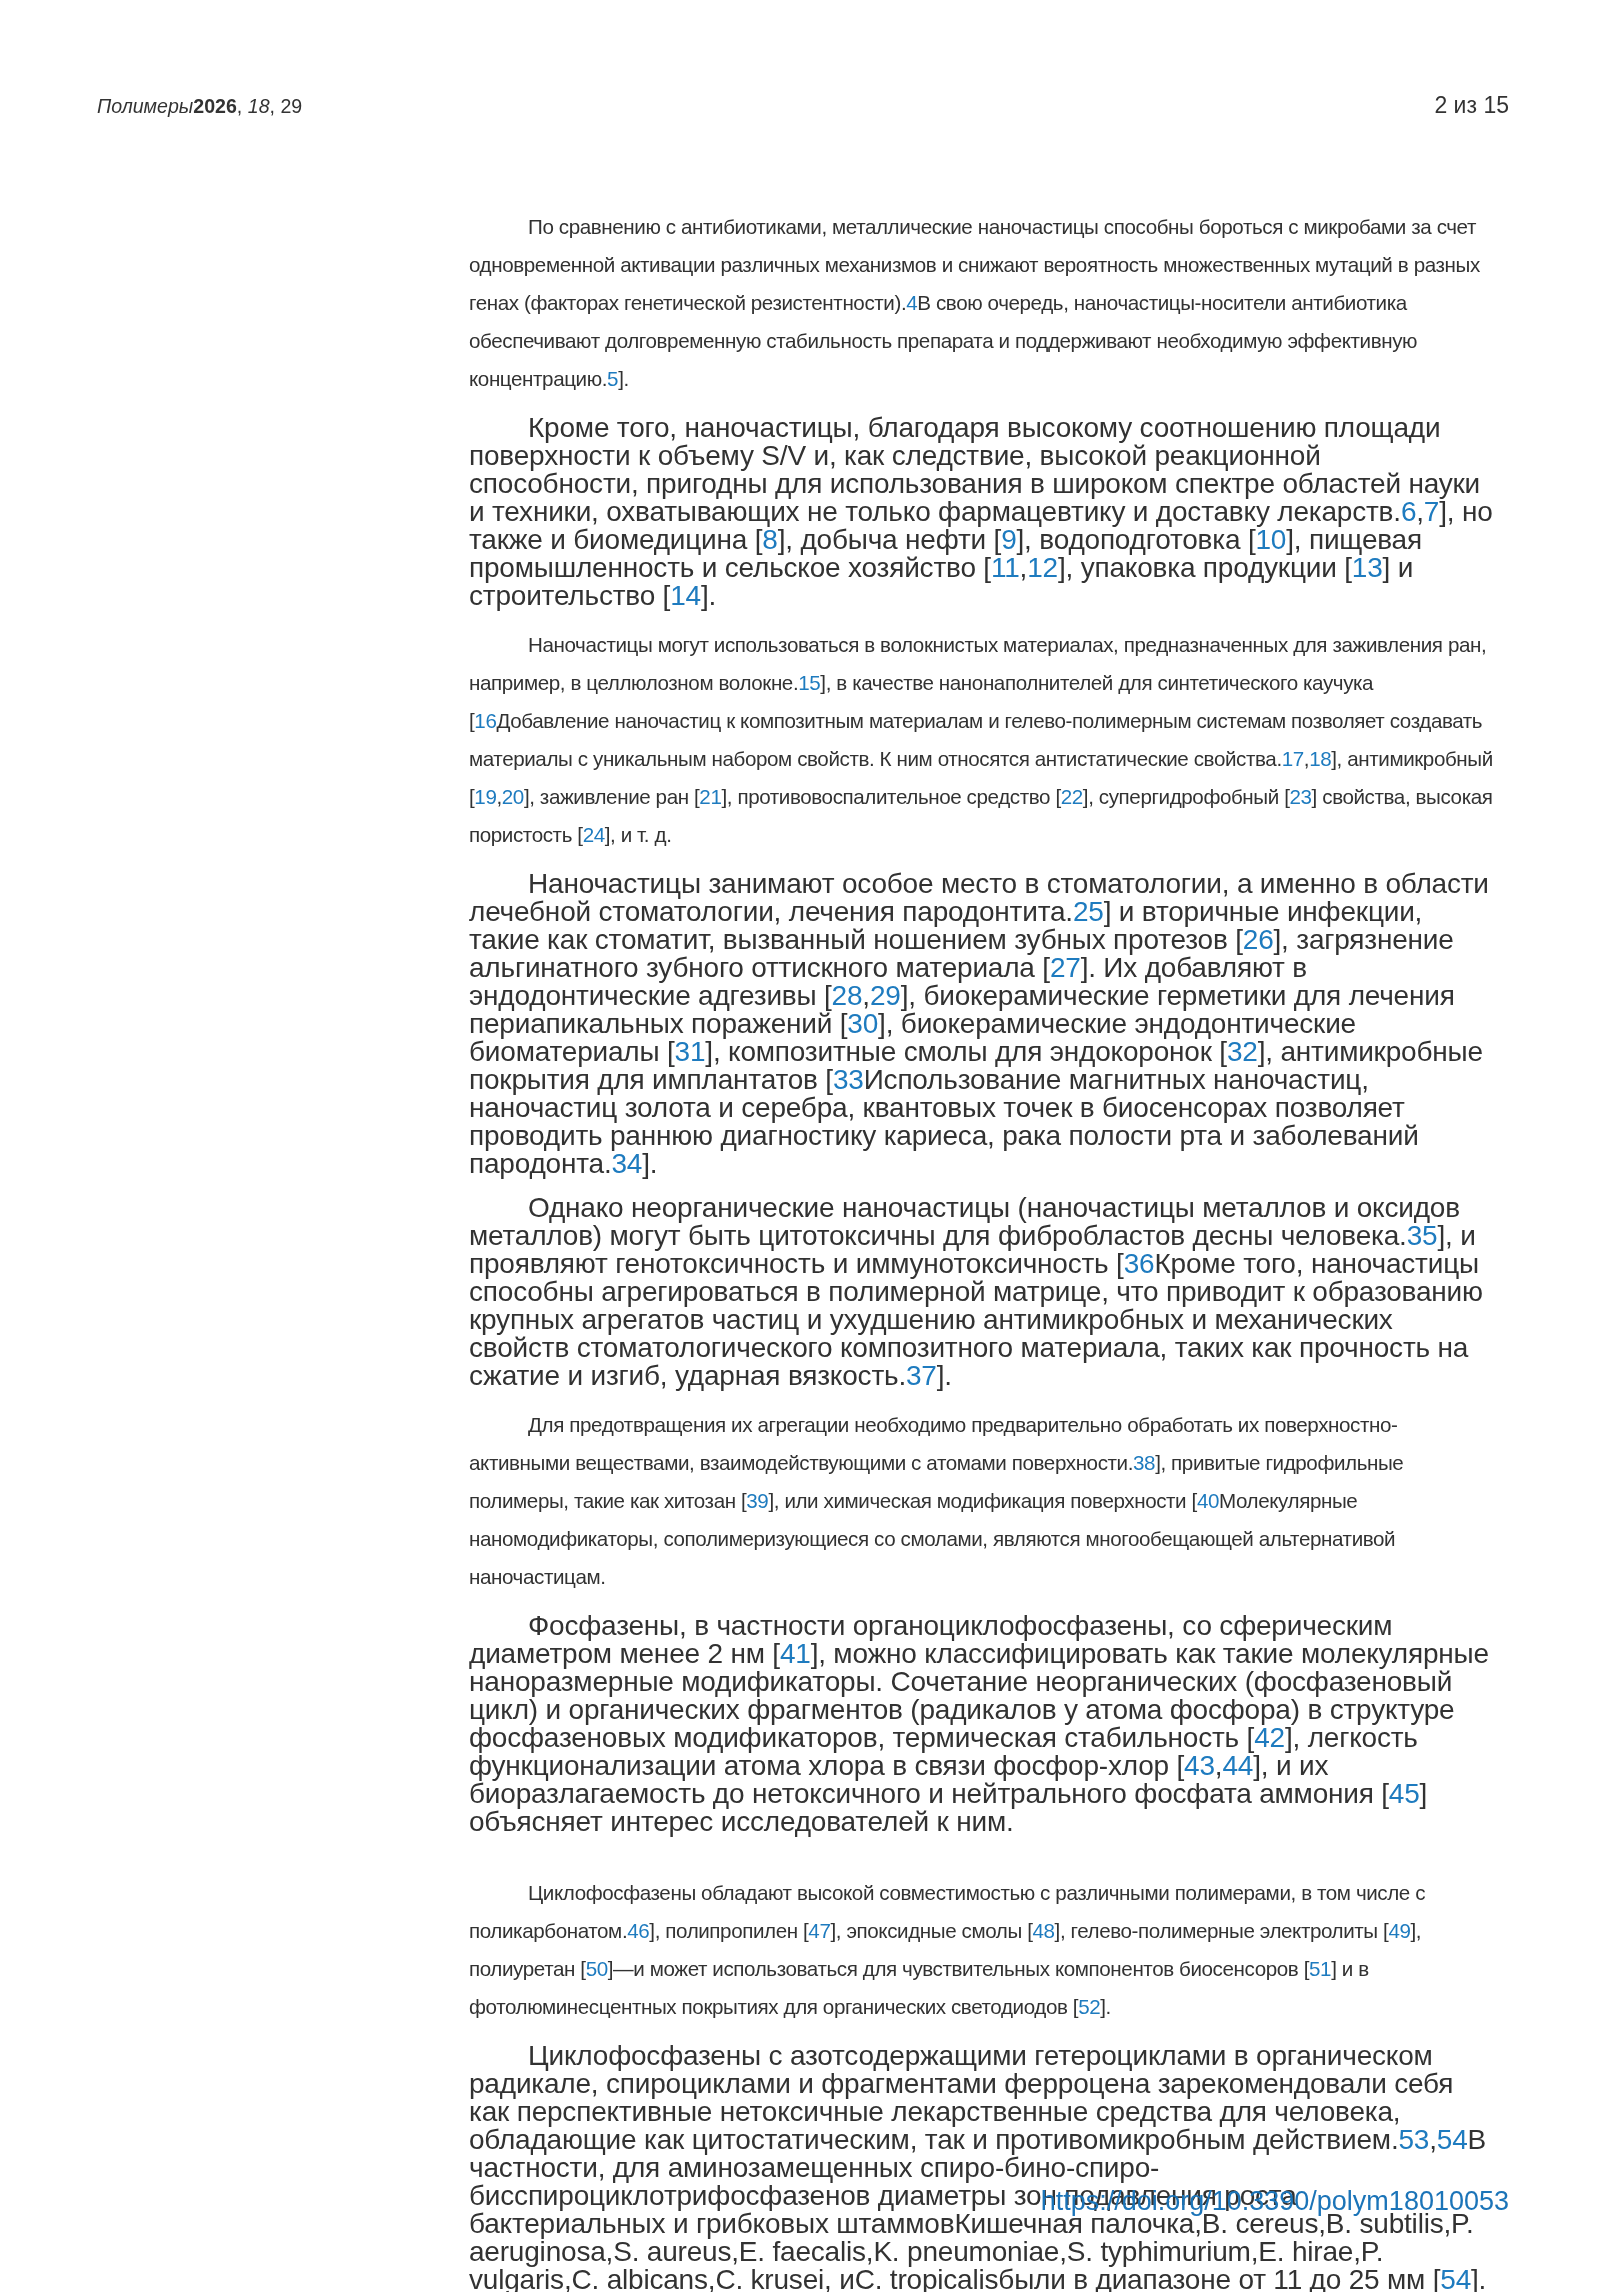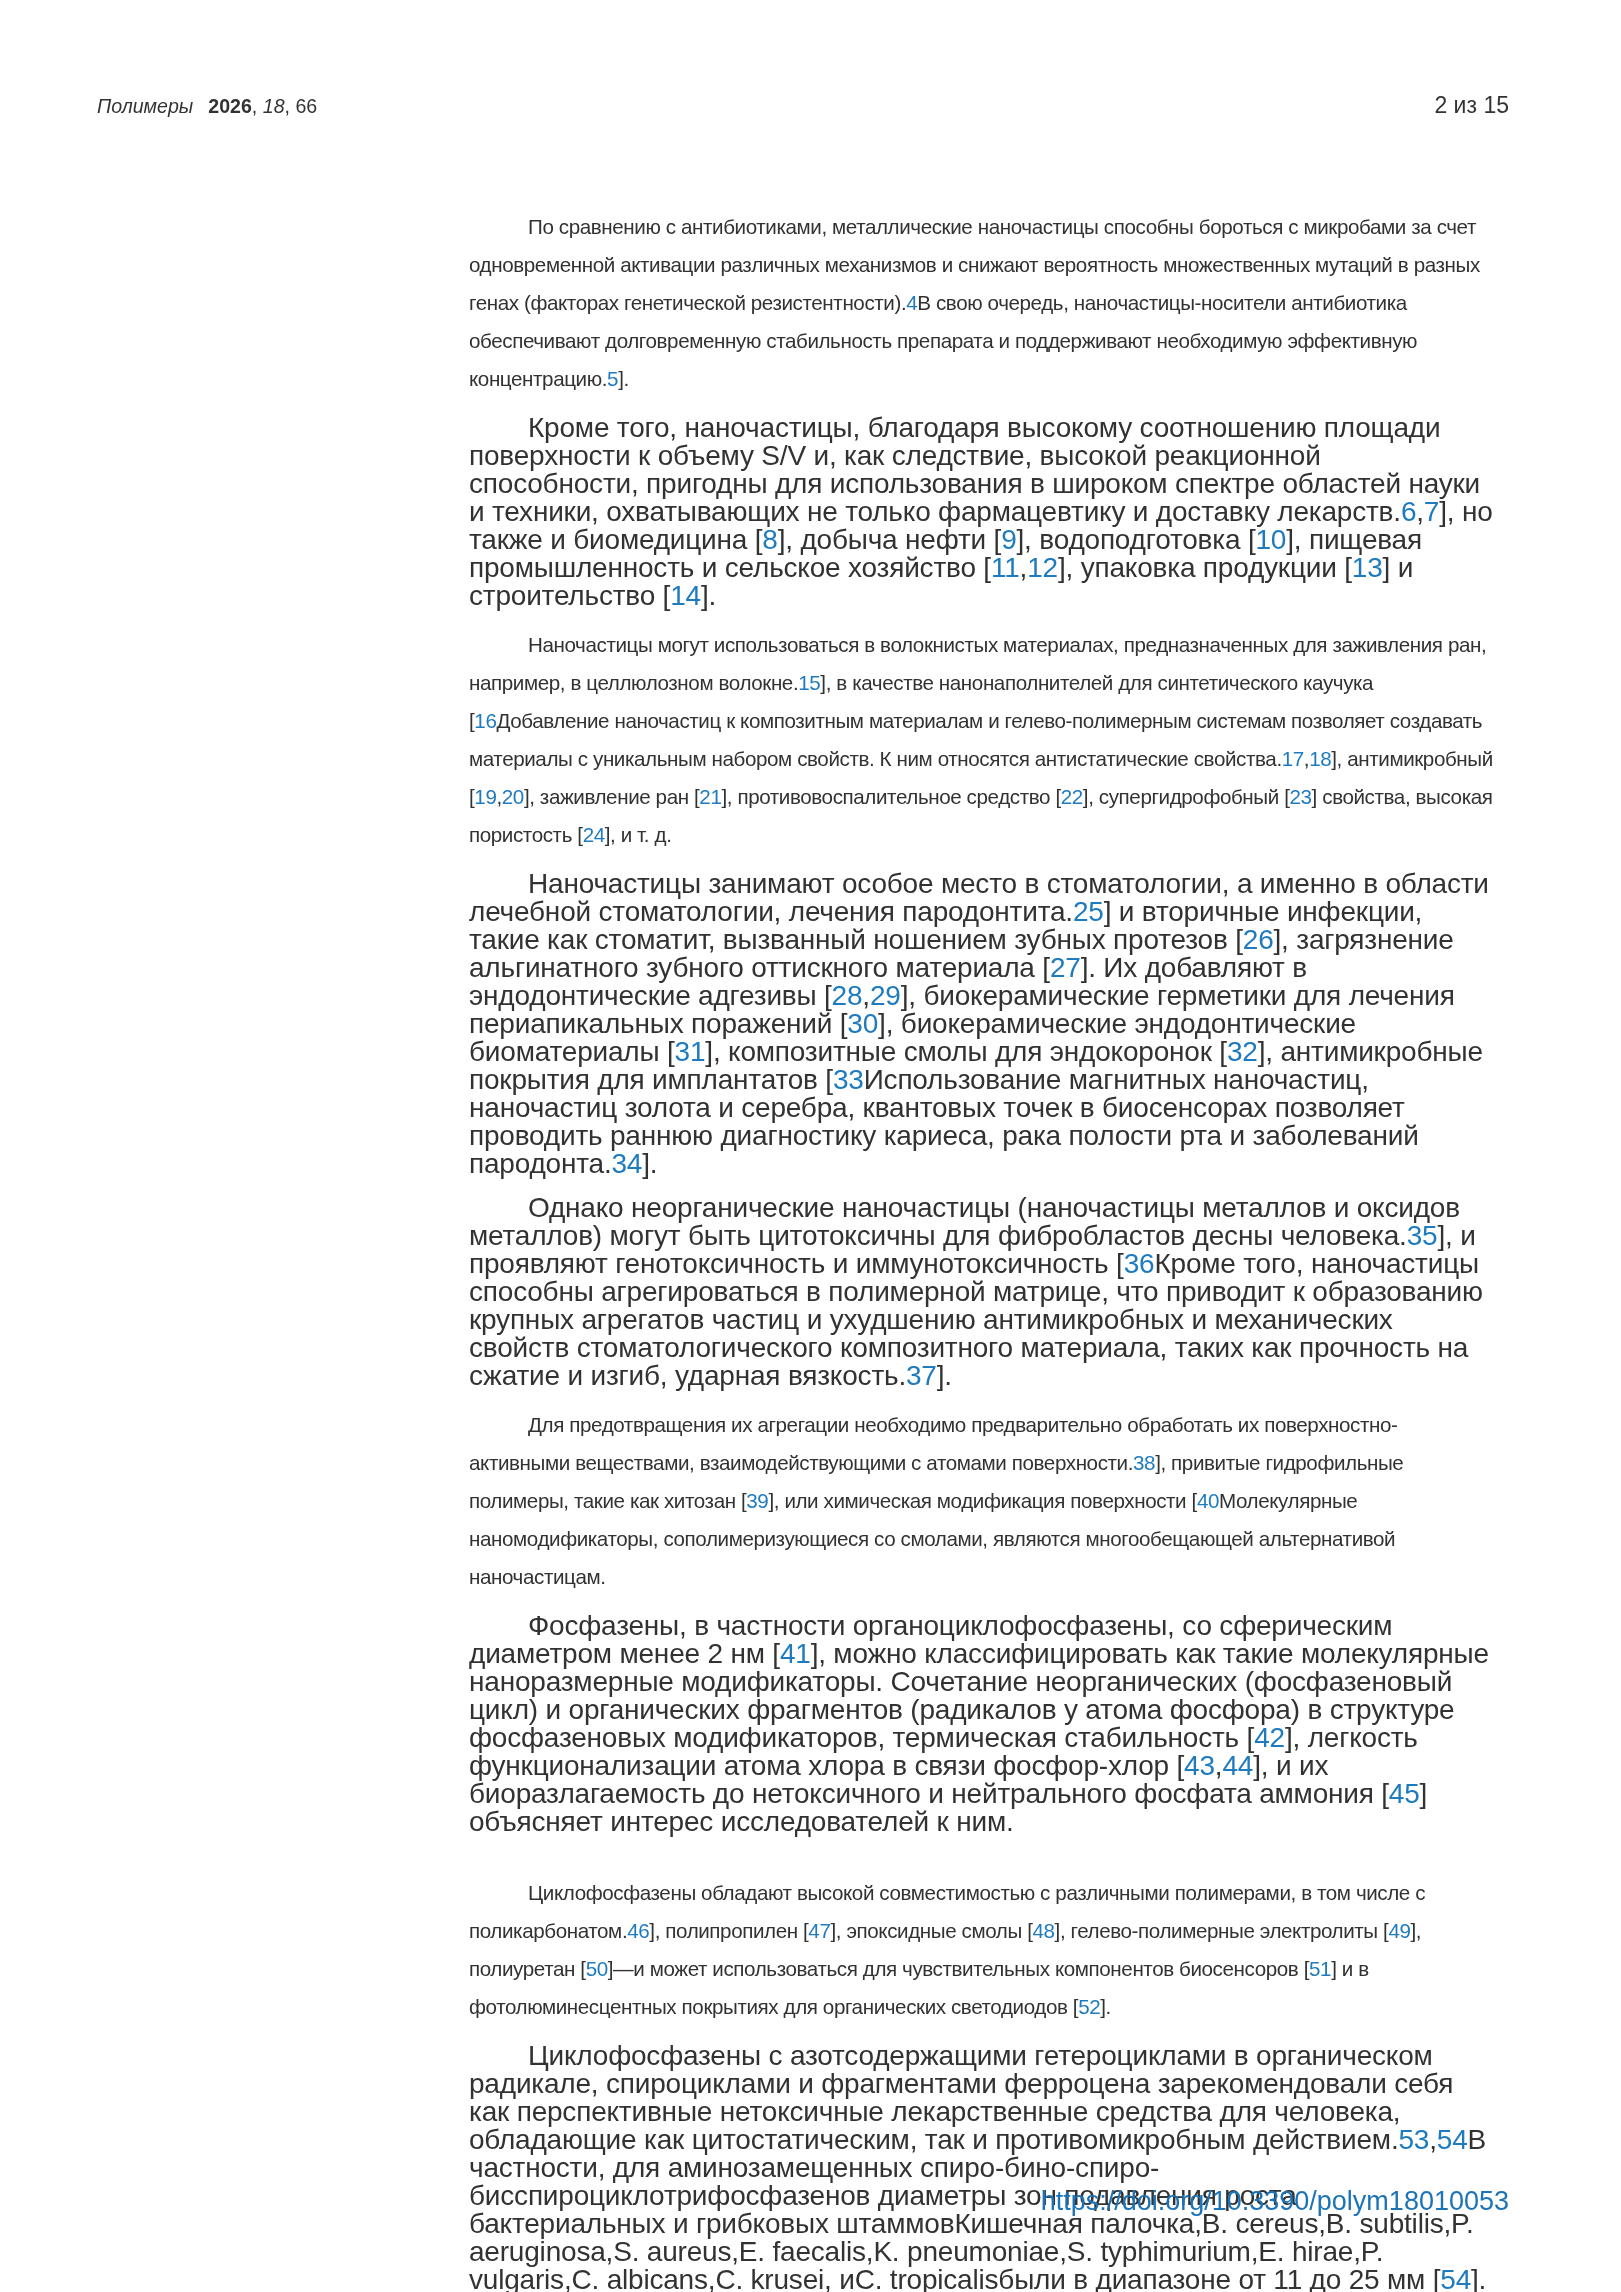--- a/index.html
+++ b/index.html
@@ -18,21 +18,21 @@
     top: 92px;
     left: 97px;
     right: 112px;
     display: flex;
     justify-content: space-between;
     align-items: baseline;
     font-size: 19.6px;
     color: #333333;
   }
   .header .journal { font-style: italic; text-align: right; }
-  .header .year { font-weight: bold; margin-left: 15px; }
+  .header .year { font-weight: bold; }
   .header .volume { font-style: italic; }
   .header .page-indicator { font-size: 23px; color: #333333; }
 
   
   .article-body {
     position: absolute;
     left: 453px;
     top: 192px;
     width: 1057px;
     color: #323232;
@@ -63,21 +63,21 @@
   }
   .doi-link { color: #1b74b8; cursor: pointer; text-decoration: none; }
 </style>
 </head>
 <body>
 
 <div class="page">
 
   <div class="header">
     <div>
-      <span class="journal">Полимеры</span><span class="year">2026</span><span>, </span><span class="volume">18</span><span>, 66</span>
+      <span class="journal">Полимеры</span><span class="year">2026</span><span>, </span><span class="volume">18</span><span>, 29</span>
     </div>
     <div class="page-indicator">2 из 15</div>
   </div>
 
   <div class="article-body">
       <p class="para small"><span>По сравнению с антибиотиками, металлические наночастицы способны бороться с микробами за счет одновременной активации различных механизмов и снижают вероятность множественных мутаций в разных генах (факторах генетической резистентности).</span><span class="ref-link">4</span><span>В свою очередь, наночастицы-носители антибиотика обеспечивают долговременную стабильность препарата и поддерживают необходимую эффективную концентрацию.</span><span class="ref-link">5</span><span>].</span></p>
       <p class="para large"><span>Кроме того, наночастицы, благодаря высокому соотношению площади поверхности к объему S/V и, как следствие, высокой реакционной способности, пригодны для использования в широком спектре областей науки и техники, охватывающих не только фармацевтику и доставку лекарств.</span><span class="ref-link">6</span><span>,</span><span class="ref-link">7</span><span>], но также и биомедицина [</span><span class="ref-link">8</span><span>], добыча нефти [</span><span class="ref-link">9</span><span>], водоподготовка [</span><span class="ref-link">10</span><span>], пищевая промышленность и сельское хозяйство [</span><span class="ref-link">11</span><span>,</span><span class="ref-link">12</span><span>], упаковка продукции [</span><span class="ref-link">13</span><span>] и строительство [</span><span class="ref-link">14</span><span>].</span></p>
       <p class="para small"><span>Наночастицы могут использоваться в волокнистых материалах, предназначенных для заживления ран, например, в целлюлозном волокне.</span><span class="ref-link">15</span><span>], в качестве нанонаполнителей для синтетического каучука [</span><span class="ref-link">16</span><span>Добавление наночастиц к композитным материалам и гелево-полимерным системам позволяет создавать материалы с уникальным набором свойств. К ним относятся антистатические свойства.</span><span class="ref-link">17</span><span>,</span><span class="ref-link">18</span><span>], антимикробный [</span><span class="ref-link">19</span><span>,</span><span class="ref-link">20</span><span>], заживление ран [</span><span class="ref-link">21</span><span>], противовоспалительное средство [</span><span class="ref-link">22</span><span>], супергидрофобный [</span><span class="ref-link">23</span><span>] свойства, высокая пористость [</span><span class="ref-link">24</span><span>], и т. д.</span></p>
       <p class="para large"><span>Наночастицы занимают особое место в стоматологии, а именно в области лечебной стоматологии, лечения пародонтита.</span><span class="ref-link">25</span><span>] и вторичные инфекции, такие как стоматит, вызванный ношением зубных протезов [</span><span class="ref-link">26</span><span>], загрязнение альгинатного зубного оттискного материала [</span><span class="ref-link">27</span><span>]. Их добавляют в эндодонтические адгезивы [</span><span class="ref-link">28</span><span>,</span><span class="ref-link">29</span><span>], биокерамические герметики для лечения периапикальных поражений [</span><span class="ref-link">30</span><span>], биокерамические эндодонтические биоматериалы [</span><span class="ref-link">31</span><span>], композитные смолы для эндокоронок [</span><span class="ref-link">32</span><span>], антимикробные покрытия для имплантатов [</span><span class="ref-link">33</span><span>Использование магнитных наночастиц, наночастиц золота и серебра, квантовых точек в биосенсорах позволяет проводить раннюю диагностику кариеса, рака полости рта и заболеваний пародонта.</span><span class="ref-link">34</span><span>].</span></p>
       <p class="para large"><span>Однако неорганические наночастицы (наночастицы металлов и оксидов металлов) могут быть цитотоксичны для фибробластов десны человека.</span><span class="ref-link">35</span><span>], и проявляют генотоксичность и иммунотоксичность [</span><span class="ref-link">36</span><span>Кроме того, наночастицы способны агрегироваться в полимерной матрице, что приводит к образованию крупных агрегатов частиц и ухудшению антимикробных и механических свойств стоматологического композитного материала, таких как прочность на сжатие и изгиб, ударная вязкость.</span><span class="ref-link">37</span><span>].</span></p>

